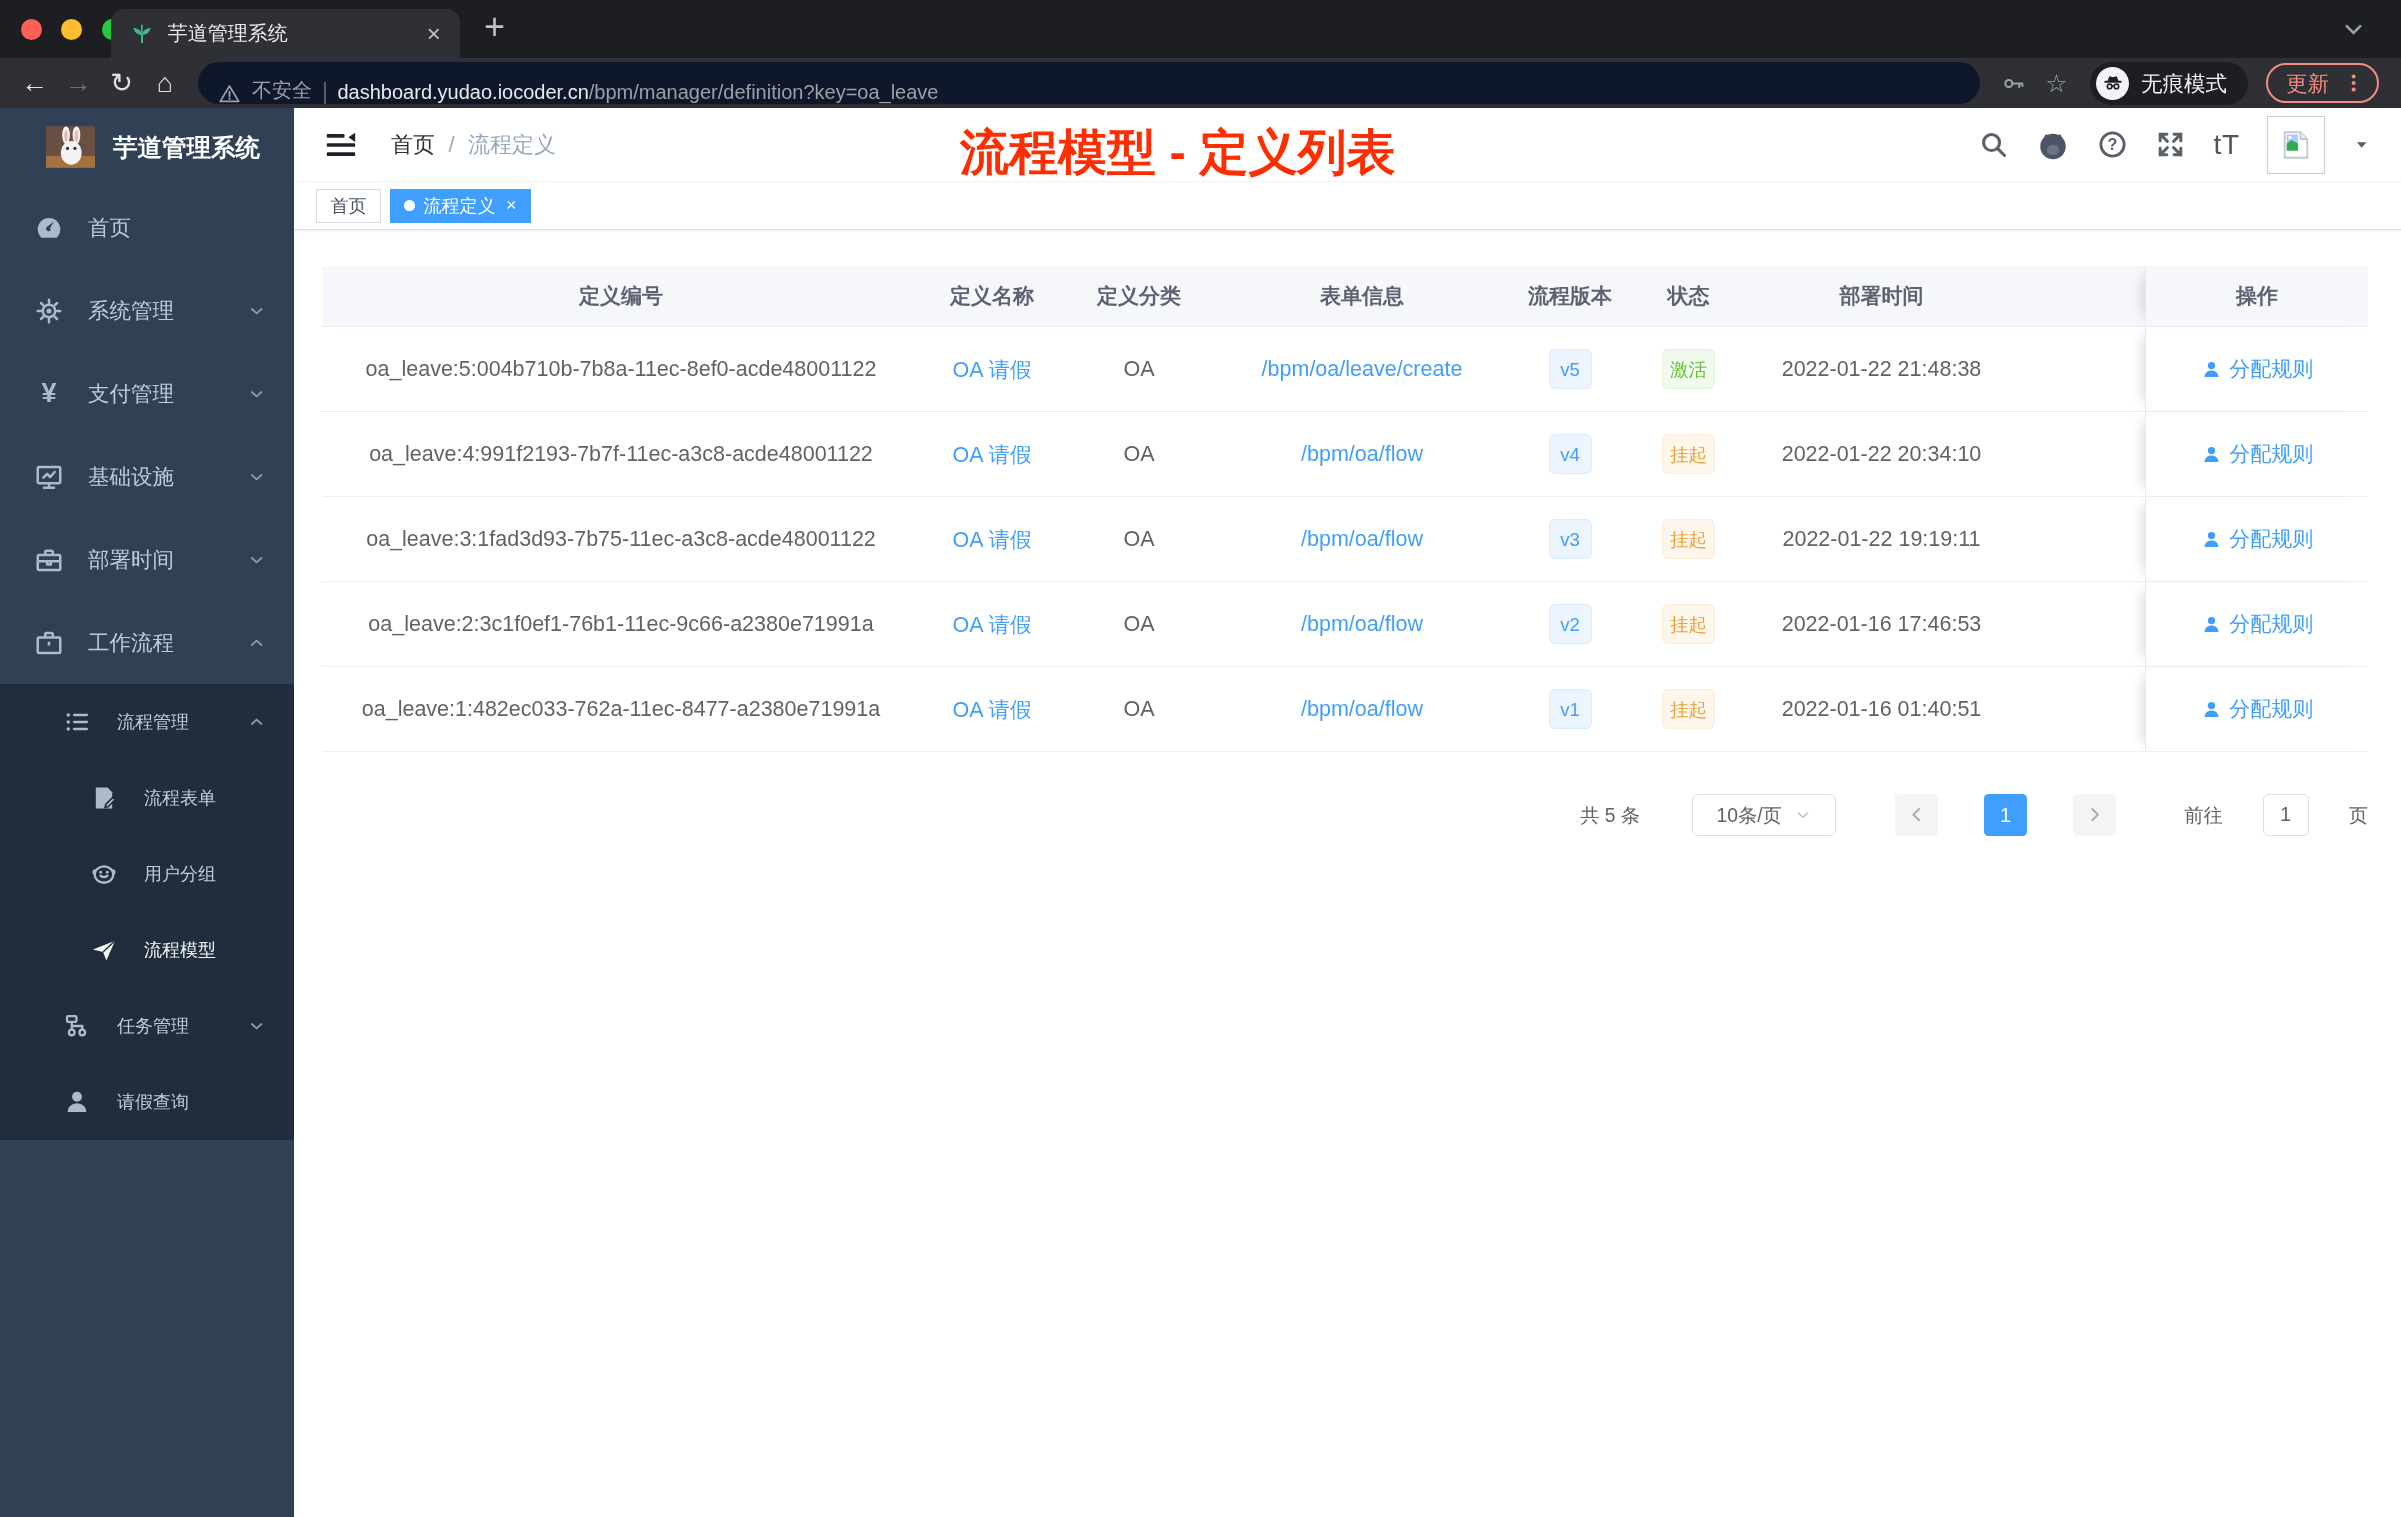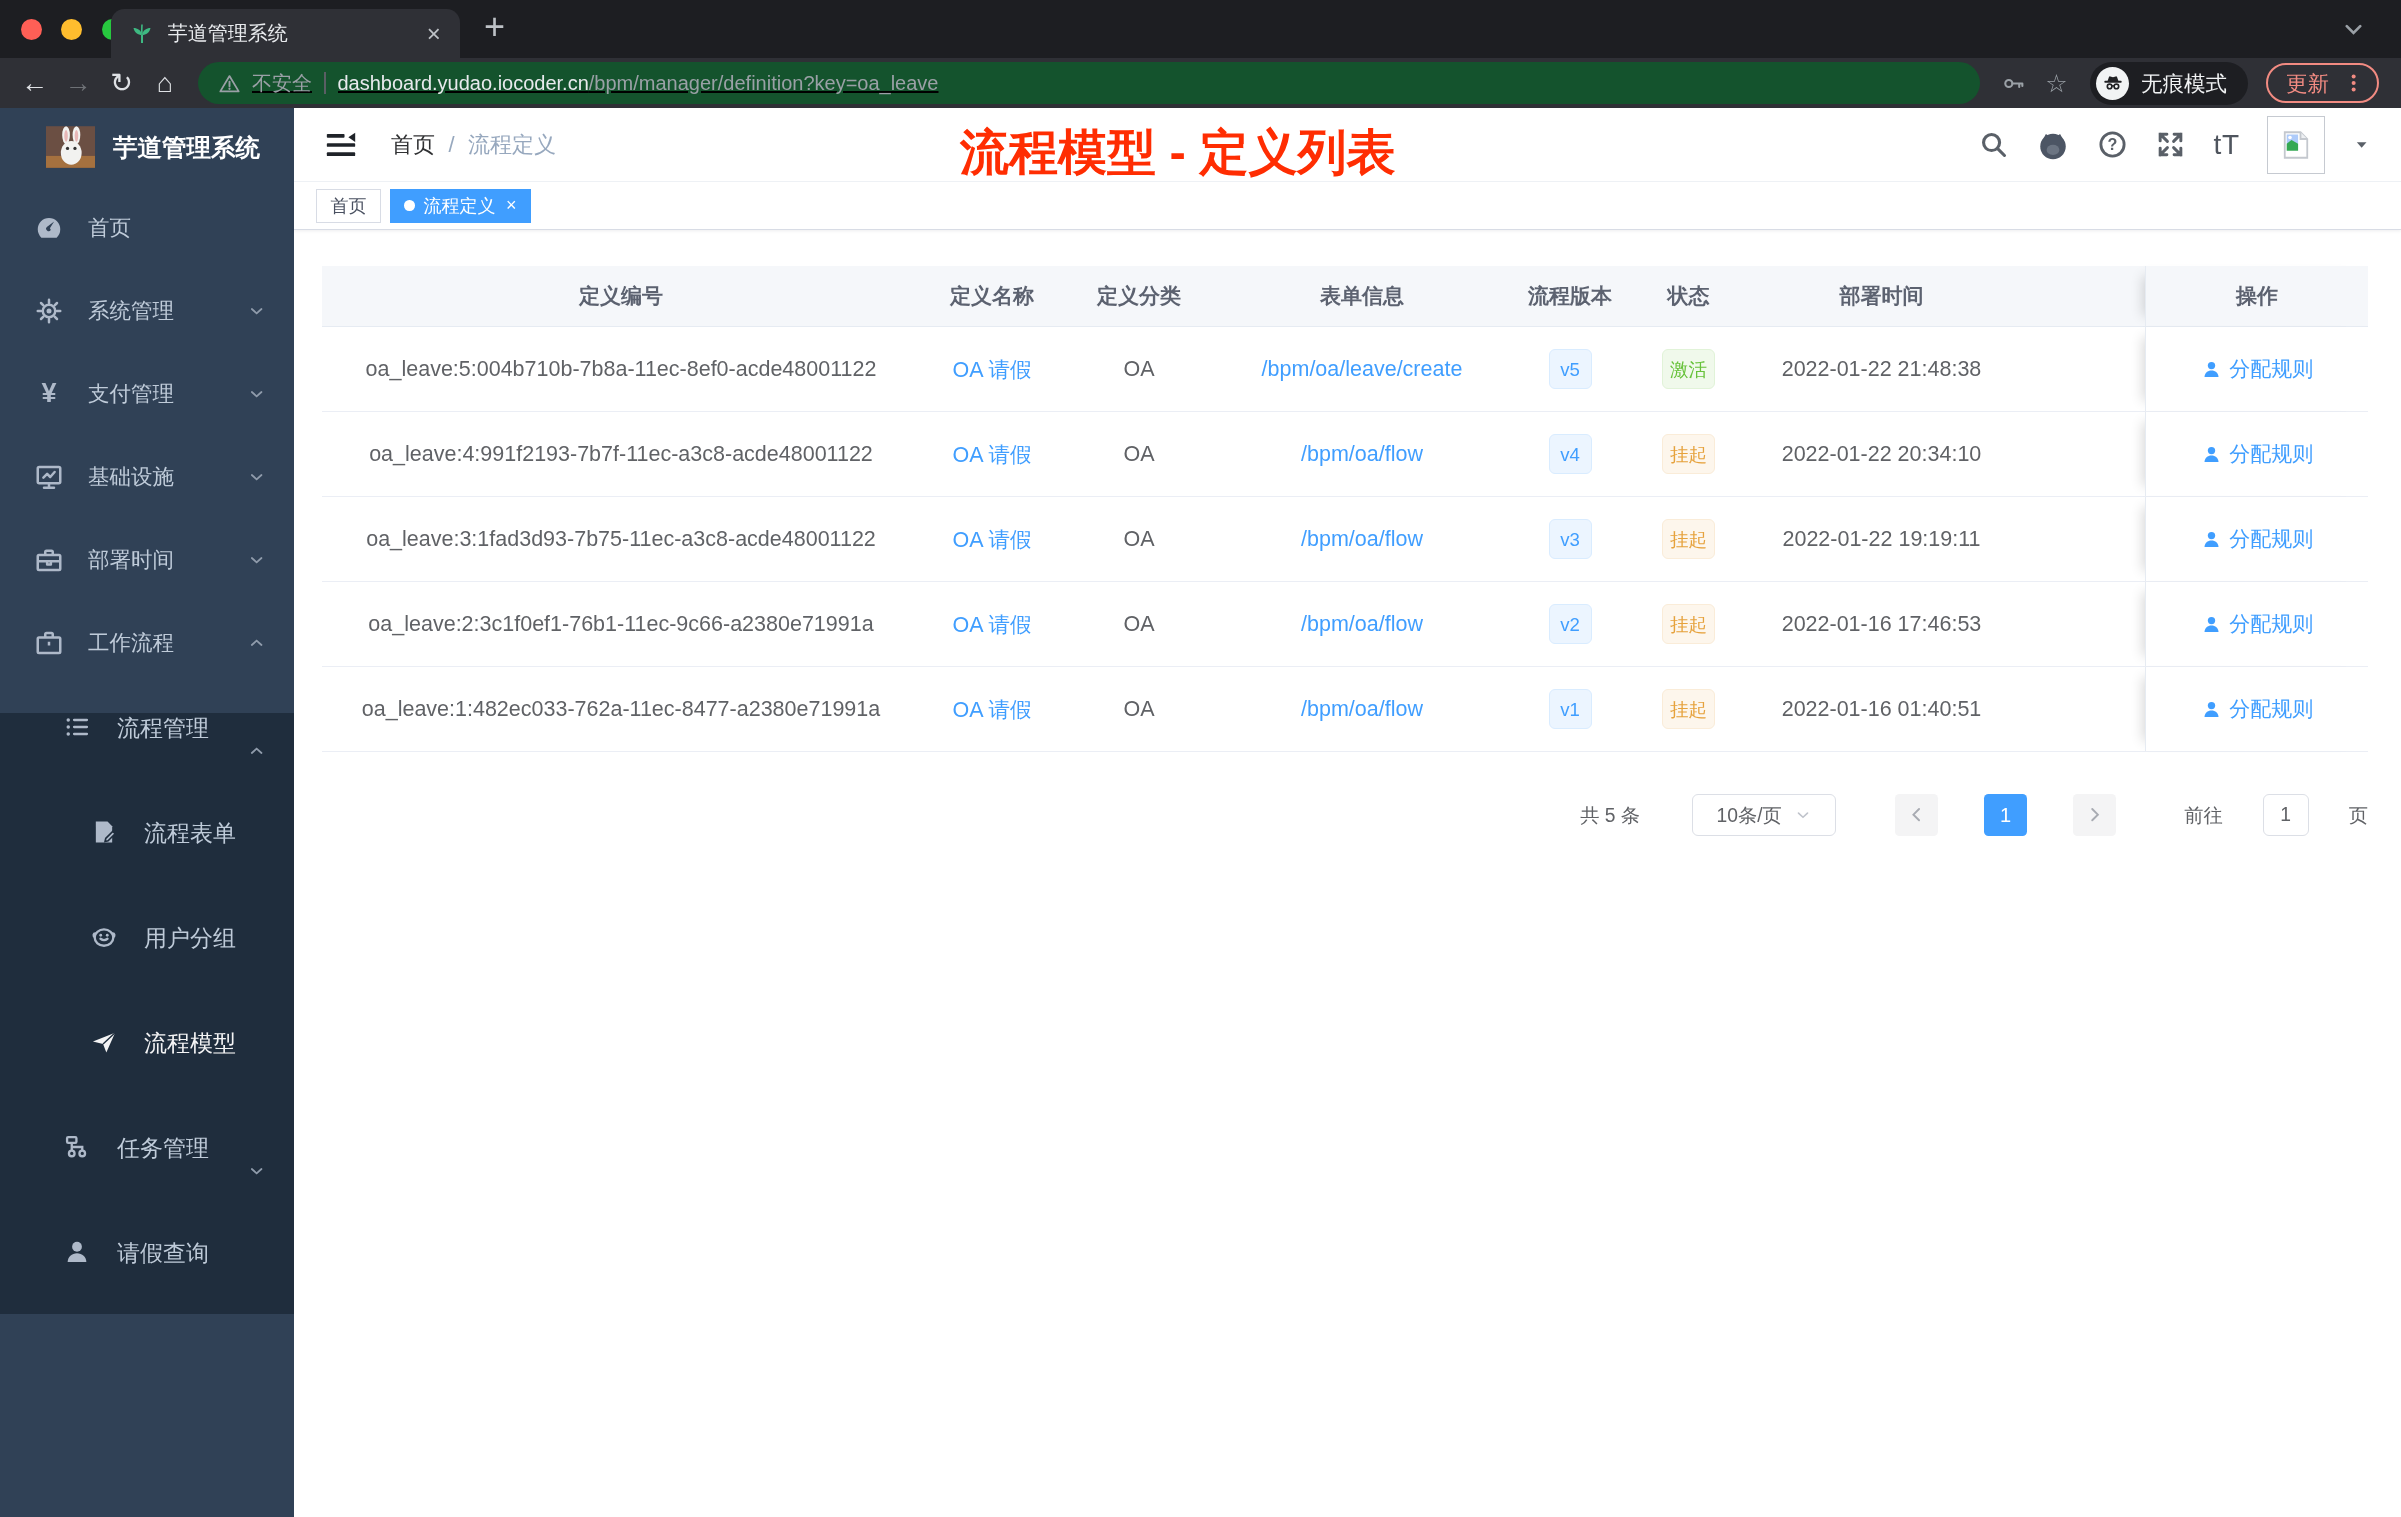--- a/index.html
+++ b/index.html
@@ -14,42 +14,42 @@
   .tab { position:absolute; left:111px; top:9px; width:349px; height:49px; background:#2f3036;
     border-radius:13.4px 13.4px 0 0; display:flex; align-items:center; padding:0 19.3px; gap:13.4px; color:#e8eaed; }
   .tab-title { font-size:20px; flex:1; white-space:nowrap; overflow:hidden; }
   .tab-close { color:#bdc1c6; font-size:24px; line-height:24px; }
   .newtab { position:absolute; left:484px; top:6px; color:#bdc1c6; font-size:36px; font-weight:300; }
   .strip-chevron { position:absolute; right:34px; top:16.3px; }
 
   .toolbar { height:50px; background:#2f3036; display:flex; align-items:center; padding:0 15px; gap:4.5px; }
   .nav-btn { width:39px; text-align:center; font-size:27px; color:#dfe1e5; }
   .nav-btn.dim { color:#6e7176; }
-  .omnibox { flex:1; height:42px; background:#14532d; border-radius:21px; display:flex; align-items:center;
-    padding:0 21px; gap:12px; margin:0 9px; min-width:0;text-decoration:underline; }
+  .omnibox { flex:1; height:42px; background:#0f172a; border-radius:21px; display:flex; align-items:flex-end;
+    padding:0 21px; gap:12px; margin:0 9px; min-width:0; }
   .sec-label { color:#9aa0a6; font-size:20px; }
   .om-div { width:1.5px; height:22px; background:#5a5e64; }
   .url { font-size:20px; color:#e8eaed; white-space:nowrap; overflow:hidden; }
   .url .path { color:#9aa0a6; }
   .tool-ic { color:#9aa0a6; font-size:25px; margin:0 7.4px; }
   .incog { height:43px; border-radius:21.5px; background:#1d1e22; display:flex; align-items:center;
     gap:12px; padding:0 21px 0 6px; color:#f1f3f4; font-size:21.5px; margin-left:10.4px; white-space:nowrap; }
   .incog-circle { width:33px; height:33px; background:#f1f3f4; border-radius:50%;
     display:flex; align-items:center; justify-content:center; }
   .update { height:40px; border:2.2px solid #f28b82; border-radius:22px; color:#f28b82;
     display:flex; align-items:center; gap:15px; padding:0 13.4px 0 18px; font-size:21.5px; margin:0 7.4px 0 13.4px; white-space:nowrap; }
 
   
   .app { display:flex; height:1410px; }
   .sidebar { width:294px; background:#304156; flex-shrink:0; color:#bfcbd9; }
   .logo { height:78px; display:flex; align-items:center; gap:18px; padding-left:46px; }
   .logo-title { color:#fff; font-size:24.5px; font-weight:700; white-space:nowrap; }
   .menu-item { height:83px; display:flex; align-items:center; padding-left:31px; position:relative; font-size:21.5px; }
   .submenu { background:#1f2d3d; }
-  .sub-item { height:76px; display:flex; align-items:flex-start; padding-left:59px; position:relative; font-size:23px;margin-top:29px; }
+  .sub-item { height:76px; display:flex; align-items:center; padding-left:59px; position:relative; font-size:18px; }
   .sub-item.lv3 { padding-left:86px; }
   .mi-icon { width:36px; display:flex; justify-content:center; color:#aeb9c9; }
   .mi-label { margin-left:21px; }
   .sub-item .mi-label { margin-left:22px; }
   .active-sub .mi-icon, .active-sub .mi-label { color:#f4f4f5; }
   .chev { position:absolute; right:28px; top:50%; transform:translateY(-50%); color:#8f9bab; }
   .chev.up { transform:translateY(-50%) rotate(180deg); }
   .yen { font-size:27px; font-weight:700; color:#aeb9c9; }
 
   .main { flex:1; position:relative; background:#fff; width:2107px; }

